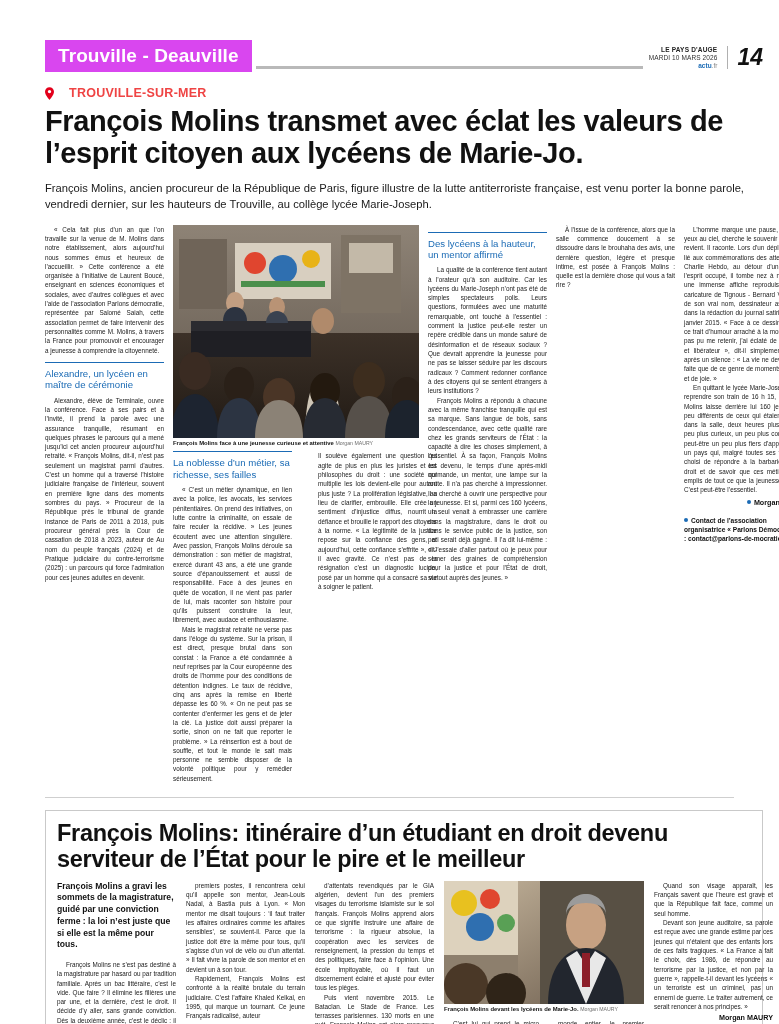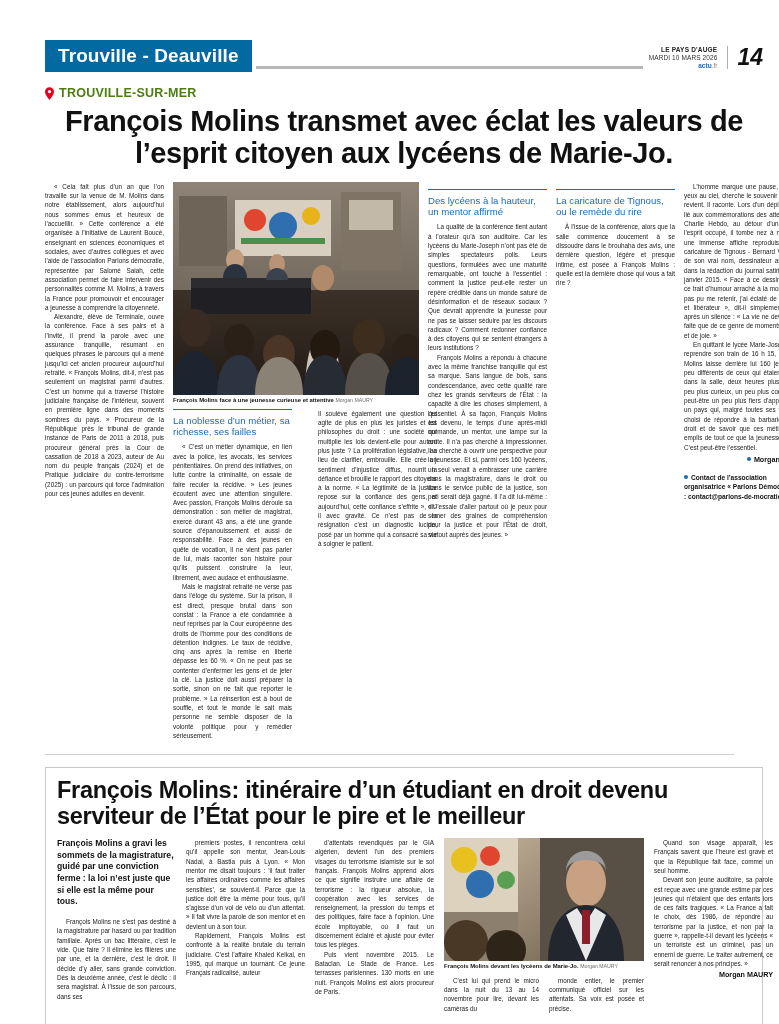--- a/index.html
+++ b/index.html
@@ -23,21 +23,21 @@
   }
 
   
   .masthead {
     display: flex;
     align-items: flex-end;
     padding: 28px 16px 0 45px;
     height: 72px;
   }
   .section-tag {
-    background: #0369a1;
+    background: #d946ef;
     color: #ffffff;
     font-weight: bold;
     font-size: 19px;
     letter-spacing: .1px;
     padding: 6px 13px 7px 13px;
     line-height: 1;
     white-space: nowrap;
   }
   .masthead-rule {
     flex: 1 1 auto;
@@ -76,26 +76,27 @@
   }
 
   
   .article-1 { padding: 0 16px 0 45px; }
   .kicker {
     display: flex; align-items: center; gap: 5px;
     margin-top: 14px;
   }
   .pin-icon { width: 9px; height: 13px; display: inline-block; }
   .kicker-text {
-    color: #4d7c0f; font-weight: bold; font-size: 12.5px;
+    color: #ef4444; font-weight: bold; font-size: 12.5px;
     letter-spacing: .25px;
+    margin-left: 10px;
   }
   h1.headline {
     font-size: 29px; font-weight: bold; line-height: 1.1;
-    margin: 6px 0 0 0; color: #111; letter-spacing: -.4px; text-align: center;
+    margin: 6px 0 0 0; color: #111; letter-spacing: -.4px;
   }
   .standfirst {
     font-size: 11.2px; line-height: 1.42; margin: 11px 0 0 0;
     color: #1a1a1a; max-width: 735px;
   }
 
   
   .cols {
     display: flex;
     gap: 9px;
@@ -220,25 +221,27 @@
   <div class="article-1">
 
     <div class="kicker">
       <svg class="pin-icon" viewBox="0 0 10 14">
         <path d="M5 0C2.24 0 0 2.24 0 5c0 3.6 5 9 5 9s5-5.4 5-9c0-2.76-2.24-5-5-5zm0 6.8A1.9 1.9 0 1 1 5 3a1.9 1.9 0 0 1 0 3.8z" fill="#e3001b"></path>
       </svg>
       <span class="kicker-text">TROUVILLE-SUR-MER</span>
     </div>
 
     <h1 class="headline">François Molins transmet avec éclat les valeurs de l’esprit citoyen aux lycéens de Marie-Jo.</h1>
+    <p class="standfirst">François Molins, ancien procureur de la République de Paris, figure illustre de la lutte antiterroriste française, est venu porter la bonne parole, vendredi dernier, sur les hauteurs de Trouville, au collège lycée Marie-Joseph.</p>
 
     <div class="cols">
 
       <div class="col">
         <p class="body">« Cela fait plus d’un an que l’on travaille sur la venue de M. Molins dans notre établissement, alors aujourd’hui nous sommes émus et heureux de l’accueillir. » Cette conférence a été organisée à l’initiative de Laurent Boucé, enseignant en sciences économiques et sociales, avec d’autres collègues et avec l’aide de l’association Parlons démocratie, représentée par Salomé Saiah, cette association permet de faire intervenir des personnalités comme M. Molins, à travers la France pour promouvoir et encourager a jeunesse à comprendre la citoyenneté.</p>
+        <div class="subhead">Alexandre, un lycéen en maître de cérémonie</div>
         <p class="body">Alexandre, élève de Terminale, ouvre la conférence. Face à ses pairs et à l’invité, il prend la parole avec une assurance tranquille, résumant en quelques phrases le parcours qui a mené jusqu’ici cet ancien procureur aujourd’hui retraité. « François Molins, dit-il, n’est pas seulement un magistrat parmi d’autres. C’est un homme qui a traversé l’histoire judiciaire française de l’intérieur, souvent en première ligne dans des moments sombres du pays. » Procureur de la République près le tribunal de grande instance de Paris de 2011 à 2018, puis procureur général près la Cour de cassation de 2018 à 2023, auteur de Au nom du peuple français (2024) et de Pratique judiciaire du contre-terrorisme (2025) : un parcours qui force l’admiration pour ces jeunes adultes en devenir.</p>
       </div>
 
       <div class="col col-wide">
         <div class="photo-block">
           <div class="photo">
             <svg width="246" height="213" viewBox="0 0 246 213" preserveAspectRatio="none">
               <defs>
                 <linearGradient id="wall" x1="0" y1="0" x2="0" y2="1">
                   <stop offset="0" stop-color="#8e8376"></stop>
@@ -306,21 +309,20 @@
       </div>
 
       <div class="col">
         <div class="subhead" style="margin-top:0;border-top:none;padding-top:0;visibility:hidden;height:0;"></div>
         <div class="subhead">Des lycéens à la hauteur, un mentor affirmé</div>
         <p class="body">La qualité de la conférence tient autant à l’orateur qu’à son auditoire. Car les lycéens du Marie-Joseph n’ont pas été de simples spectateurs polis. Leurs questions, formulées avec une maturité remarquable, ont touché à l’essentiel : comment la justice peut-elle rester un repère crédible dans un monde saturé de désinformation et de réseaux sociaux ? Que devrait apprendre la jeunesse pour ne pas se laisser séduire par les discours radicaux ? Comment redonner confiance à des citoyens qui se sentent étrangers à leurs institutions ?</p>
         <p class="body">François Molins a répondu à chacune avec la même franchise tranquille qui est sa marque. Sans langue de bois, sans condescendance, avec cette qualité rare chez les grands serviteurs de l’État : la capacité à dire les choses simplement, à l’essentiel. À sa façon, François Molins est devenu, le temps d’une après-midi normande, un mentor, une lampe sur la route. Il n’a pas cherché à impressionner. Il a cherché à ouvrir une perspective pour la jeunesse. Et si, parmi ces 160 lycéens, un seul venait à embrasser une carrière dans la magistrature, dans le droit ou dans le service public de la justice, son pari serait déjà gagné. Il l’a dit lui-même : « J’essaie d’aller partout où je peux pour semer des graines de compréhension pour la justice et pour l’État de droit, surtout auprès des jeunes. »</p>
       </div>
 
       <div class="col">
-        <div class="subhead">La caricature de Tignous, ou le remède du rire</div>
         <p class="body">À l’issue de la conférence, alors que la salle commence doucement à se dissoudre dans le brouhaha des avis, une dernière question, légère et presque intime, est posée à François Molins : quelle est la dernière chose qui vous a fait rire ?</p>
       </div>
 
       <div class="col">
         <p class="body">L’homme marque une pause, lève les yeux au ciel, cherche le souvenir et le rire revient. Il raconte. Lors d’un déplacement lié aux commémorations des attentats de Charlie Hebdo, au détour d’un couloir, l’esprit occupé, il tombe nez à nez avec une immense affiche reproduisant une caricature de Tignous - Bernard Verlhac - de son vrai nom, dessinateur assassiné dans la rédaction du journal satirique le 7 janvier 2015. « Face à ce dessin, face à ce trait d’humour arraché à la mort, je n’ai pas pu me retenir, j’ai éclaté de rire total et libérateur », dit-il simplement. Puis, après un silence : « La vie ne devrait être faite que de ce genre de moments, de rire et de joie. »</p>
         <p class="body">En quittant le lycée Marie-Joseph pour reprendre son train de 16 h 15, François Molins laisse derrière lui 160 jeunes un peu différents de ceux qui étaient entrés dans la salle, deux heures plus tôt. Un peu plus curieux, un peu plus conscients, peut-être un peu plus fiers d’appartenir à un pays qui, malgré toutes ses failles, a choisi de répondre à la barbarie par le droit et de savoir que ces métiers sont emplis de tout ce que la jeunesse désire. C’est peut-être l’essentiel.</p>
         <div class="byline"><span class="sq"></span><span>Morgan Maury</span></div>
         <div class="contact"><span class="sq"></span><span>Contact de l’association organisatrice « Parlons Démocratie » : contact@parlons-de-mocratie.fr</span></div>
       </div>
 

